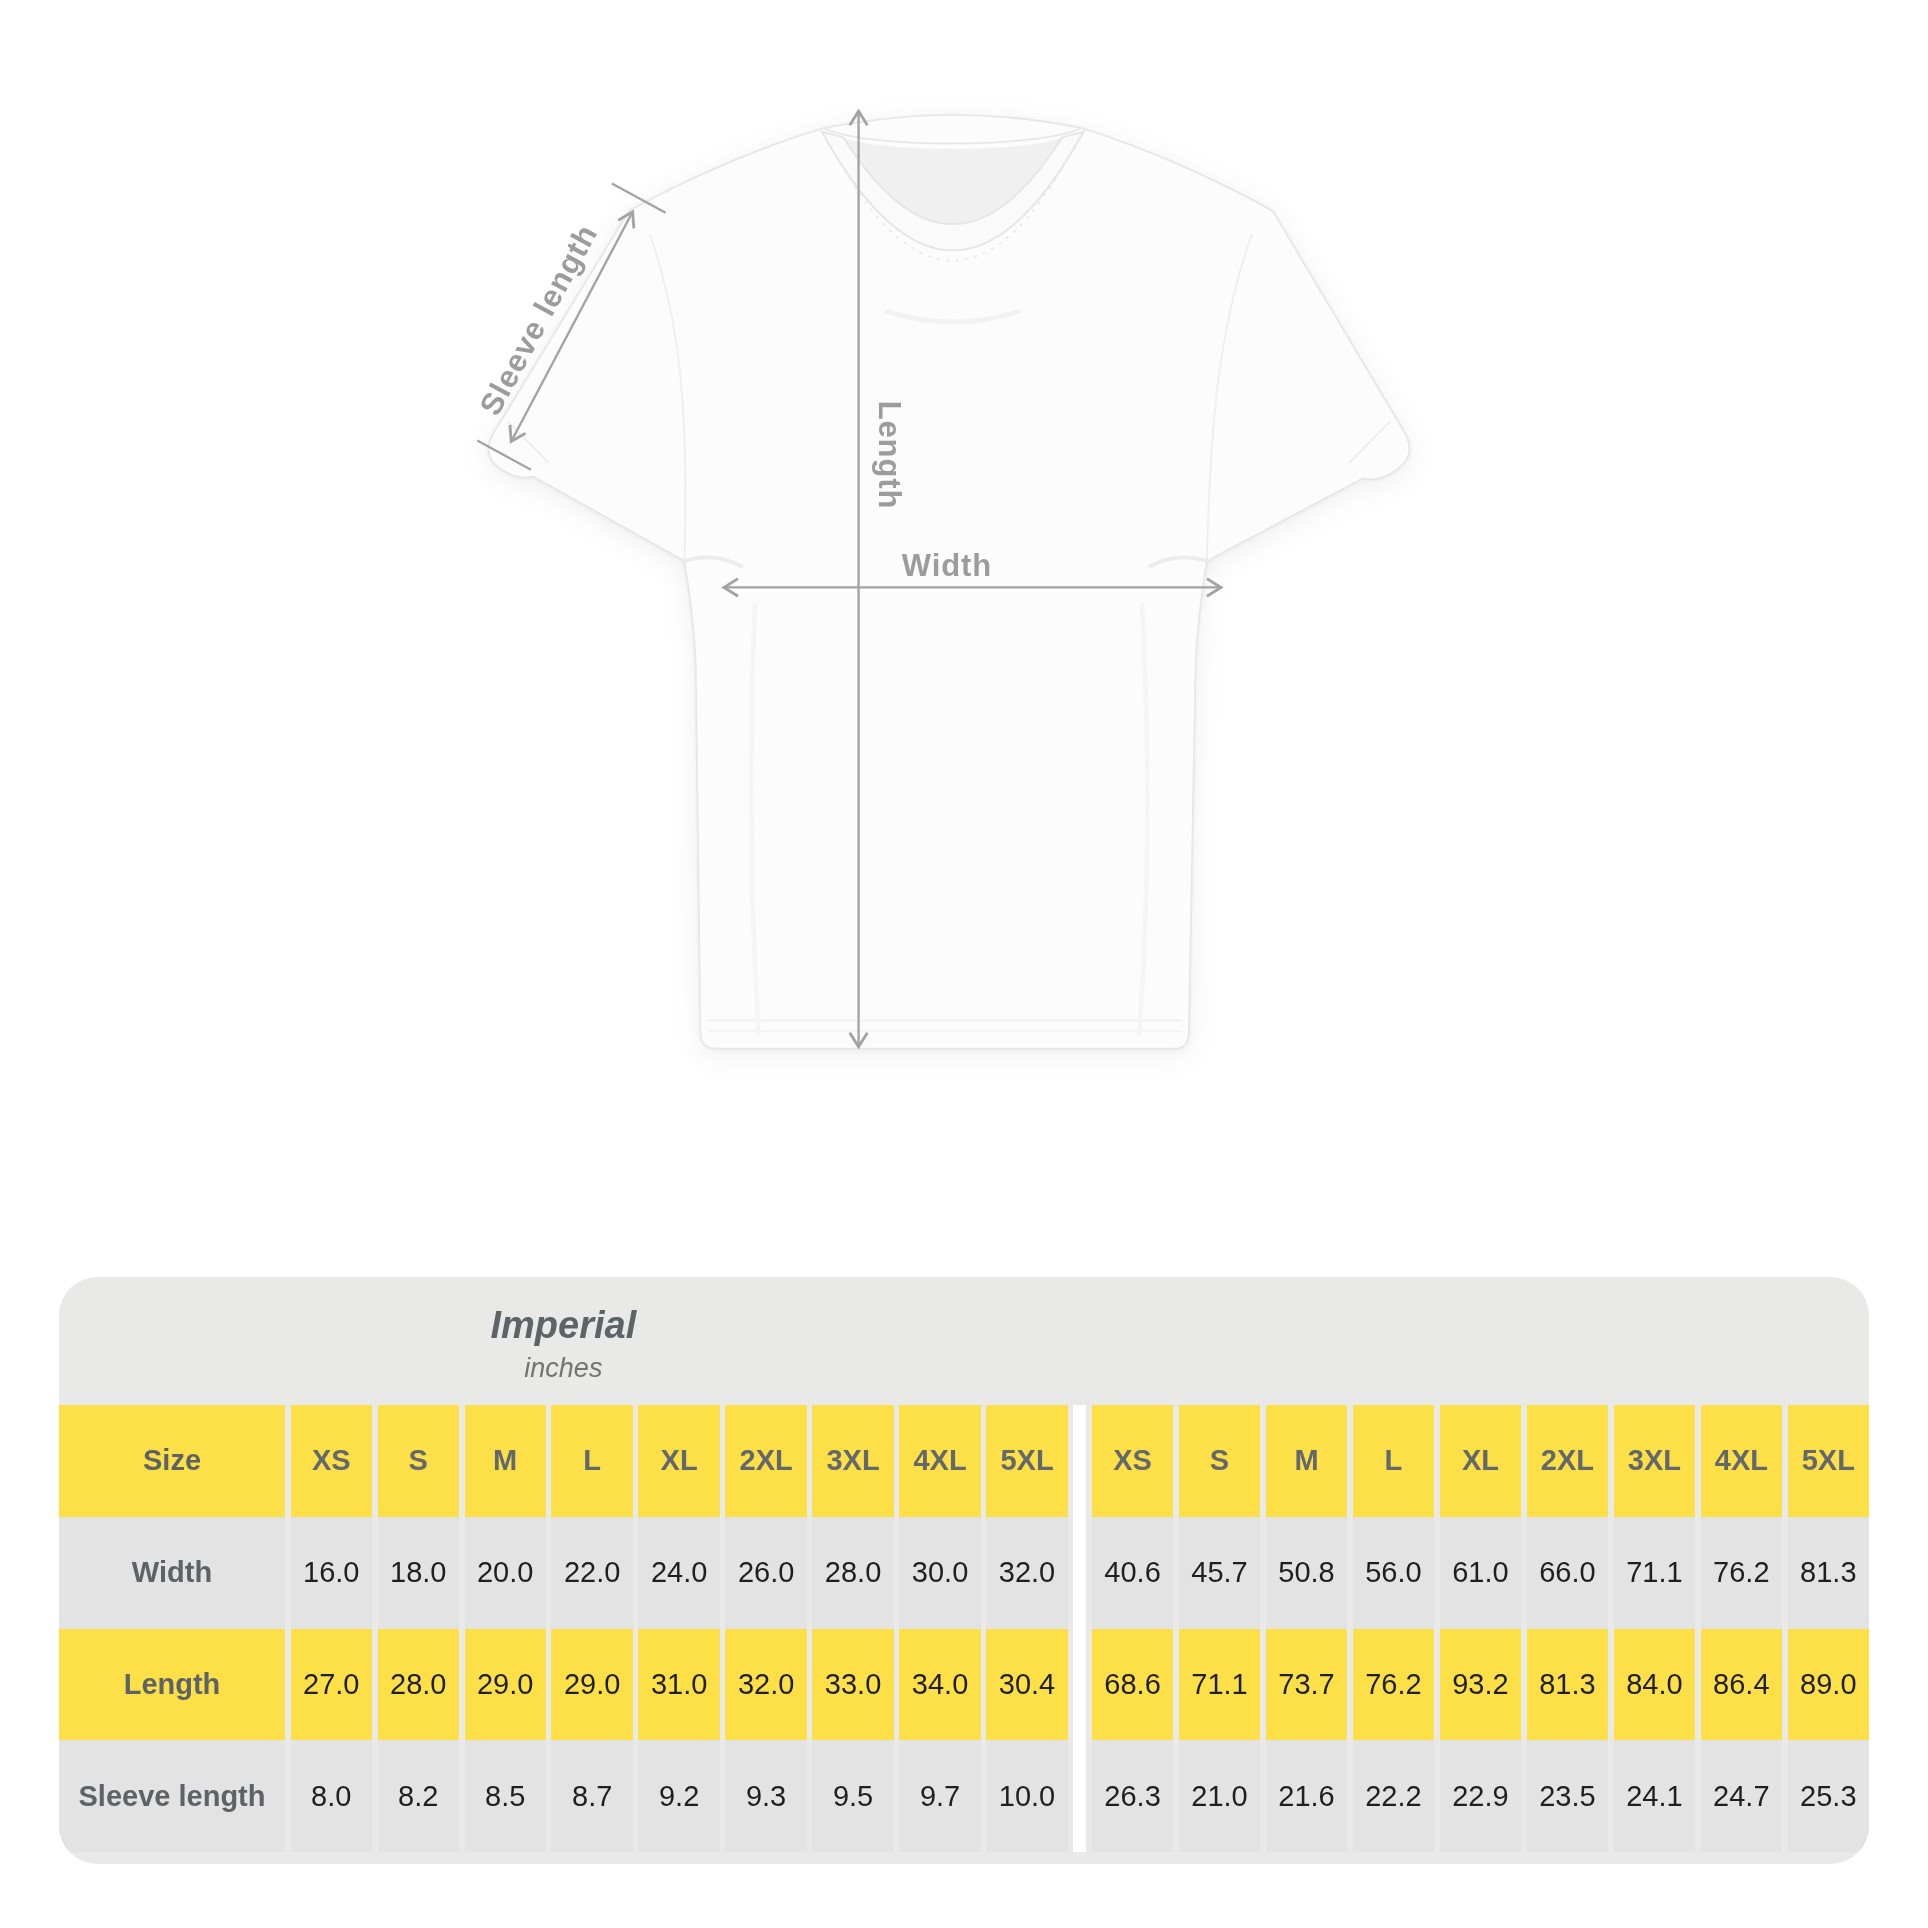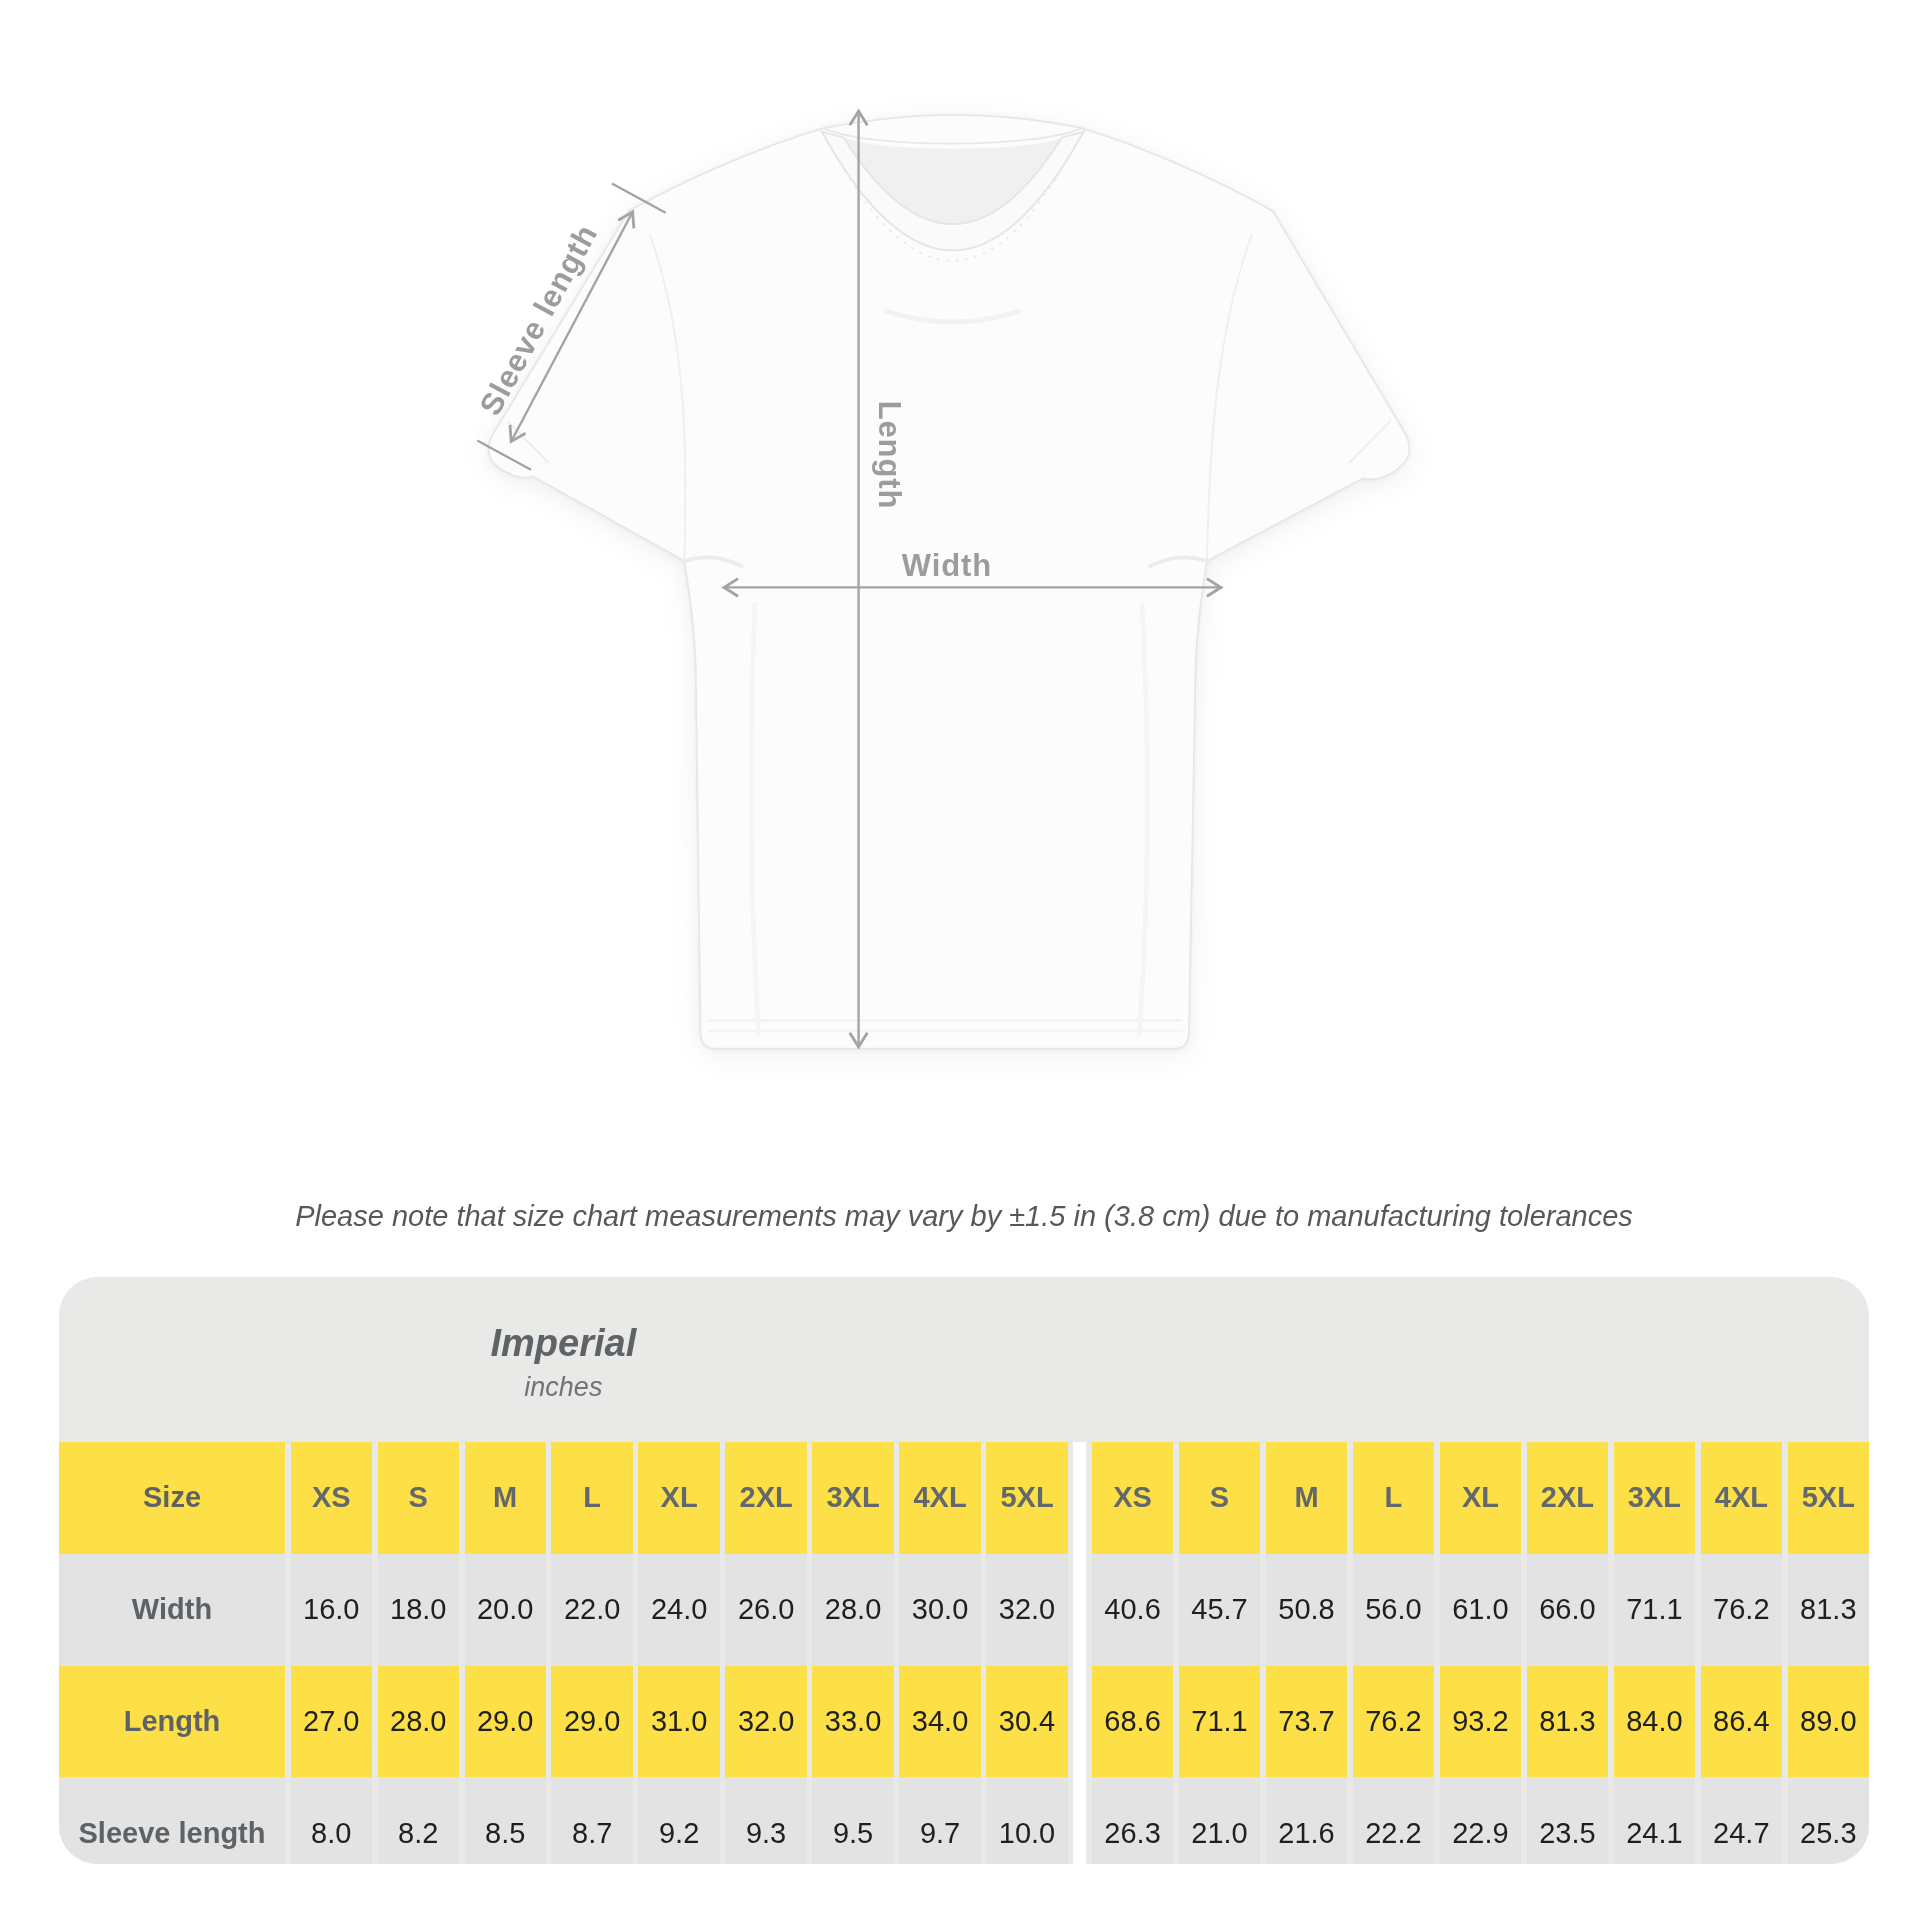--- a/index.html
+++ b/index.html
@@ -28,21 +28,21 @@
   
   #size-table {
     position:absolute; left:59px; top:1277px; width:1810px; height:587px;
     background:#e9e9e8; border-radius:38px; overflow:hidden;
   }
   .unit-header, .trow {
     display:grid;
     grid-template-columns:226px repeat(9,1fr) 13px repeat(9,1fr);
     column-gap:5.6px;
   }
-  .unit-header { height:165px;text-align:right; }
+  .unit-header { height:128px;text-align:right; }
   .unit { grid-row:1; display:flex; flex-direction:column; align-items:center; justify-content:center; gap:6.6px; padding-top:5.6px; }
   .unit.imperial { grid-column:1 / 11; }
   .unit.metric   { grid-column:12 / 21; }
   .unit-name { font-size:38px; font-weight:bold; font-style:italic; color:#5d6366; }
   .unit-sub  { font-size:27px; font-style:italic; color:#737373; }
   #table-rows { display:flex; flex-direction:column; height:447px; }
   .trow { flex:1; }
   .cell { display:flex; align-items:center; justify-content:center; font-size:29px; }
   .wc { background:#fde047; }
   .gc { background:#e3e3e3; }
@@ -113,21 +113,20 @@
       <line x1="543" y1="469" x2="672" y2="225" marker-start="url(#arr)" marker-end="url(#arr)"></line>
       <line x1="650" y1="195" x2="707" y2="226"></line>
       <line x1="507" y1="468" x2="564" y2="499"></line>
     </g>
   </svg>
 
   <div class="shirt-label" id="lbl-sleeve">Sleeve length</div>
   <div class="shirt-label" id="lbl-length">Length</div>
   <div class="shirt-label" id="lbl-width">Width</div>
 
-  <div id="subtitle">Please note that size chart measurements may vary by ±1.5 in (3.8 cm) due to manufacturing tolerances</div>
 
   <div id="size-table">
     <div class="unit-header">
       <div class="unit imperial">
         <div class="unit-name">Imperial</div>
         <div class="unit-sub">inches</div>
       </div>
     </div>
     <div id="table-rows">
         <div class="trow">

